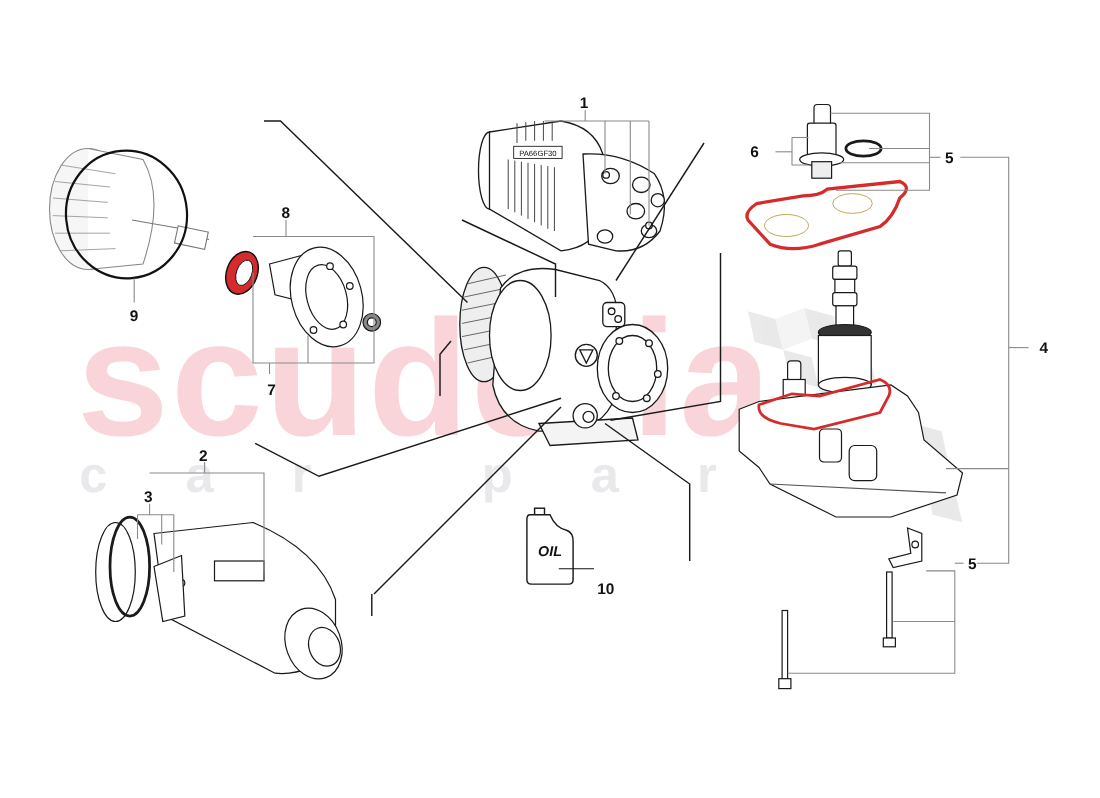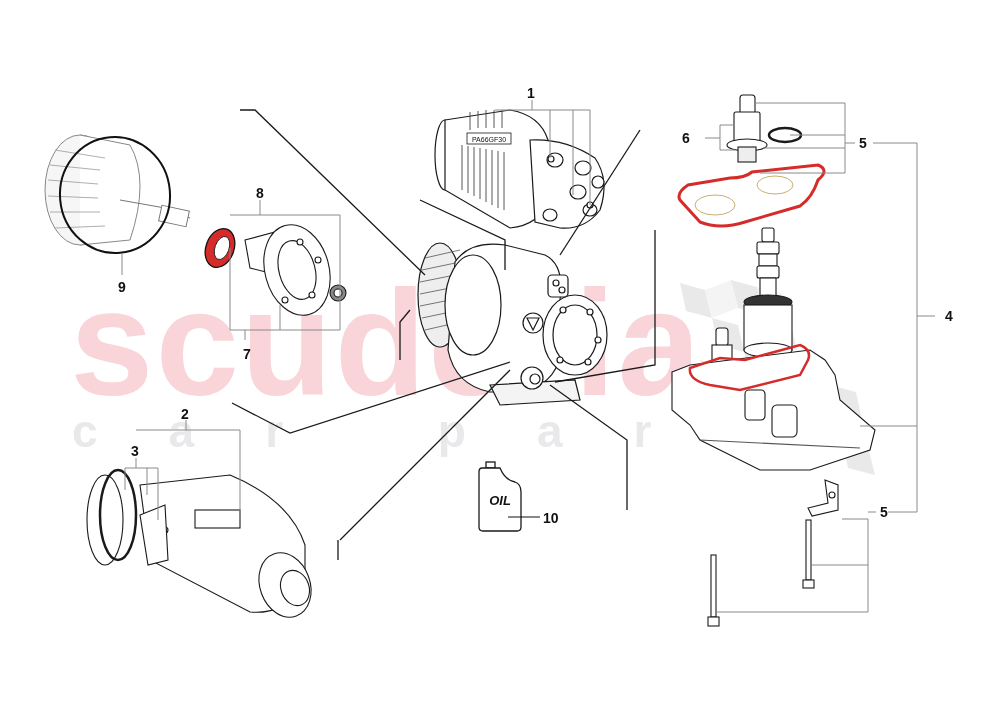--- a/index.html
+++ b/index.html
@@ -260,14 +260,14 @@
   <div class="callout" style="left:527px;top:86px">1</div>
   <div class="callout" style="left:181px;top:407px">2</div>
   <div class="callout" style="left:131px;top:444px">3</div>
   <div class="callout" style="left:945px;top:309px">4</div>
   <div class="callout" style="left:859px;top:136px">5</div>
   <div class="callout" style="left:880px;top:505px">5</div>
   <div class="callout" style="left:682px;top:131px">6</div>
   <div class="callout" style="left:243px;top:347px">7</div>
   <div class="callout" style="left:256px;top:186px">8</div>
   <div class="callout" style="left:118px;top:280px">9</div>
-  <div class="callout" style="left:543px;top:511px">10</div>
+  <div class="callout" style="left:543px;top:528px">10</div>
 </div>
 
 </body></html>

